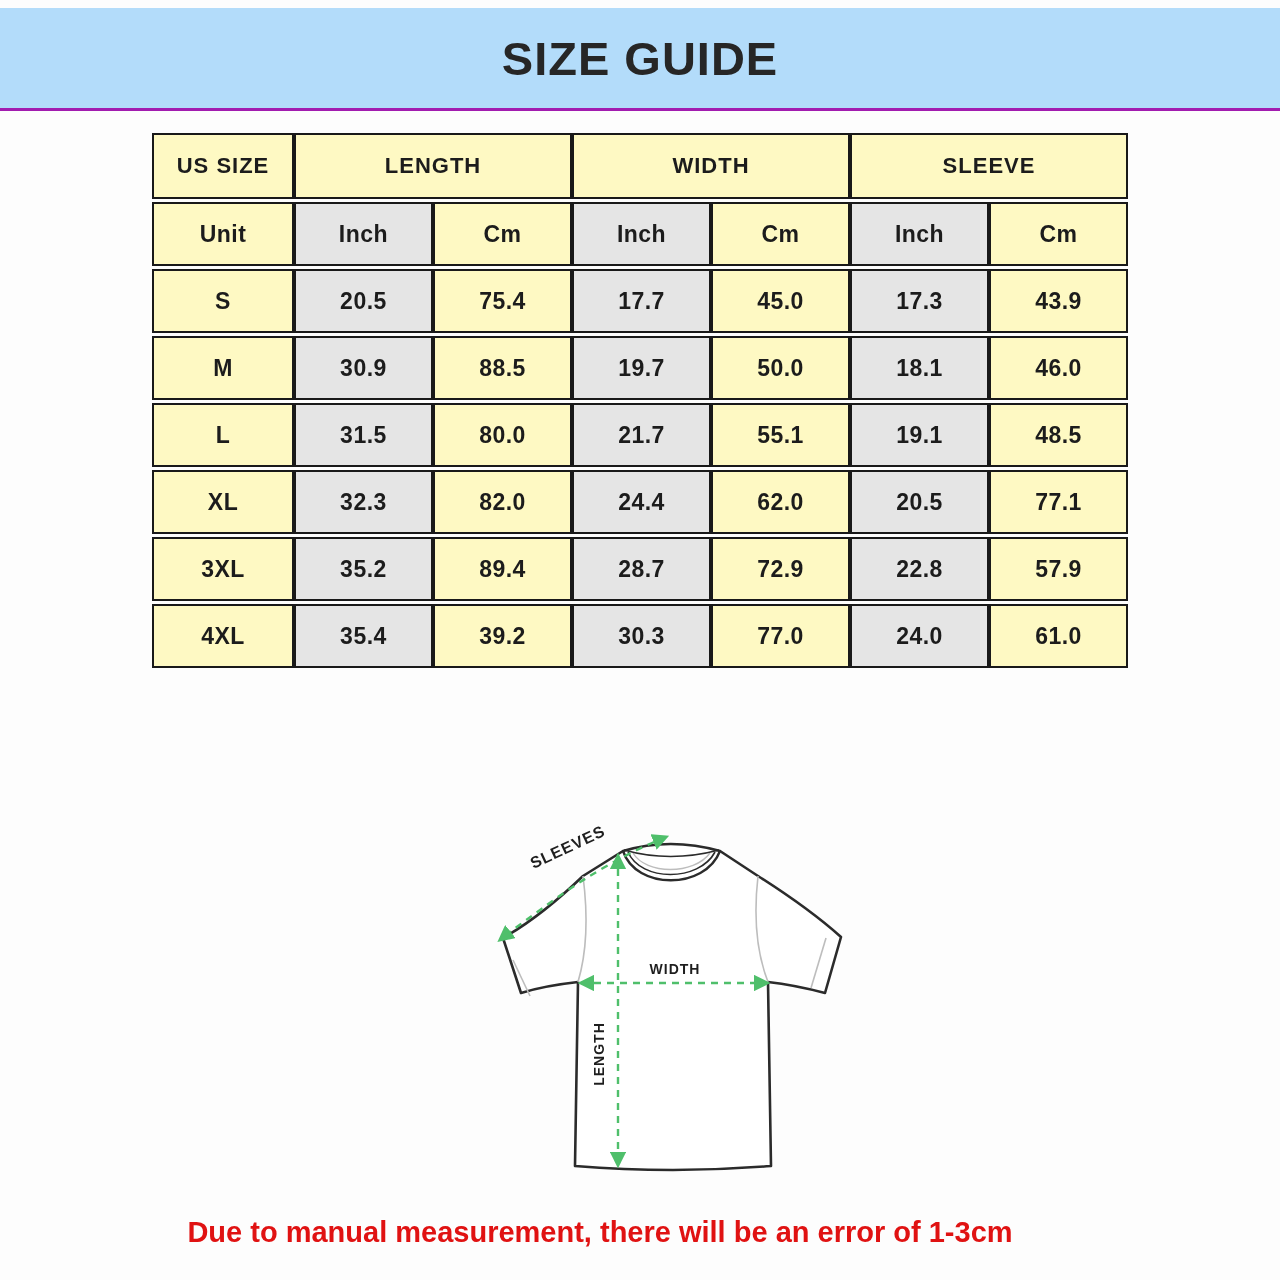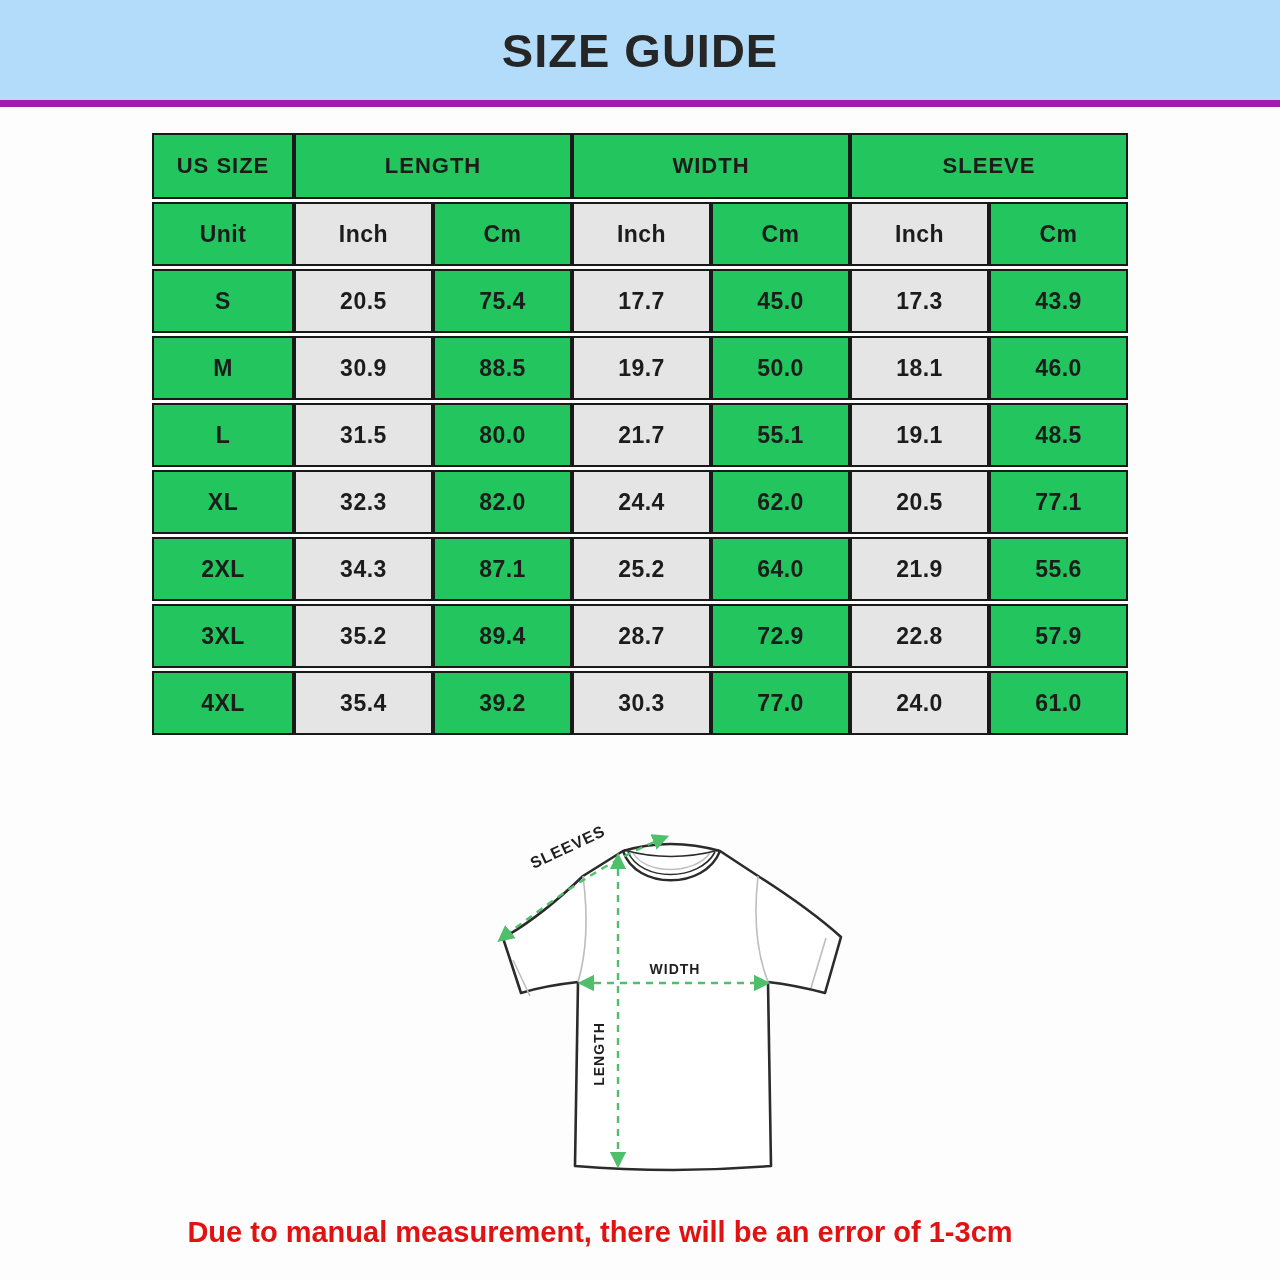--- a/index.html
+++ b/index.html
@@ -4,42 +4,42 @@
 <style>
   html,body{margin:0;padding:0;}
   body{
     width:1280px;height:1280px;position:relative;overflow:hidden;
     background:#fdfdfd;
     font-family:"Liberation Sans", sans-serif;
     color:#1c1c1c;
   }
   
   .banner{
-    position:absolute;left:0;top:0;width:1280px;height:100px;
-    background:#b3dcfa;border-bottom:7px solid #a21caf;
+    position:absolute;left:0;top:8px;width:1280px;height:100px;
+    background:#b3dcfa;border-bottom:3px solid #a21caf;
     display:flex;align-items:center;justify-content:center;
   }
   .banner h1{
     margin:0;font-size:47px;font-weight:700;letter-spacing:1px;color:#262626;
   }
   
   .size-table{
     position:absolute;left:152px;top:130px;width:976px;
     border-collapse:separate;border-spacing:0 3px;table-layout:fixed;
   }
   .size-table td{
     border:2px solid #191919;
     text-align:center;vertical-align:middle;
     font-weight:700;font-size:23px;letter-spacing:.5px;
     padding:0;color:#1c1c1c;
   }
   .size-table tr.head td{height:62px;font-size:22px;letter-spacing:1px;}
   .size-table tr.unit td{height:60px;}
   .size-table tr.data td{height:60px;}
-  td.g{background:#22c55e;}
+  td.g{background:#fef9c3;}
   td.w{background:#e5e5e5;}
   
   .diagram{position:absolute;left:468px;top:810px;width:414px;height:400px;}
   
   .note{
     position:absolute;left:0;top:1216px;width:1200px;
     text-align:center;font-size:29px;font-weight:700;color:#e01212;
   }
 </style>
 </head>
@@ -105,29 +105,20 @@
   <tr class="data">
     <td class="g">XL</td>
     <td class="w">32.3</td>
     <td class="g">82.0</td>
     <td class="w">24.4</td>
     <td class="g">62.0</td>
     <td class="w">20.5</td>
     <td class="g">77.1</td>
   </tr>
   <tr class="data">
-    <td class="g">2XL</td>
-    <td class="w">34.3</td>
-    <td class="g">87.1</td>
-    <td class="w">25.2</td>
-    <td class="g">64.0</td>
-    <td class="w">21.9</td>
-    <td class="g">55.6</td>
-  </tr>
-  <tr class="data">
     <td class="g">3XL</td>
     <td class="w">35.2</td>
     <td class="g">89.4</td>
     <td class="w">28.7</td>
     <td class="g">72.9</td>
     <td class="w">22.8</td>
     <td class="g">57.9</td>
   </tr>
   <tr class="data">
     <td class="g">4XL</td>

